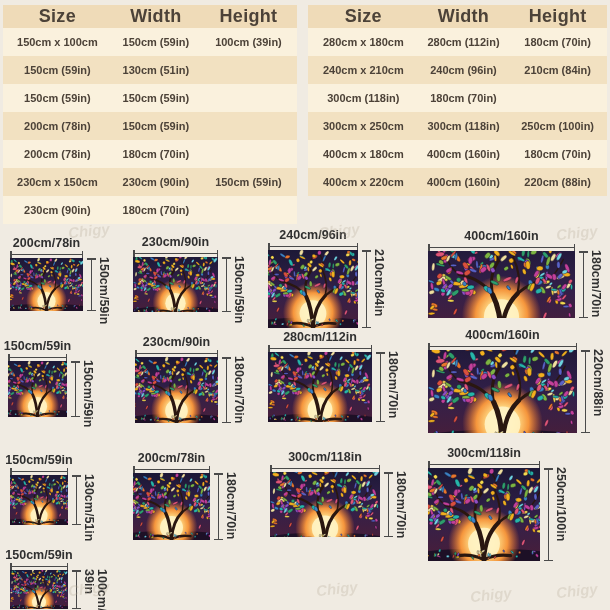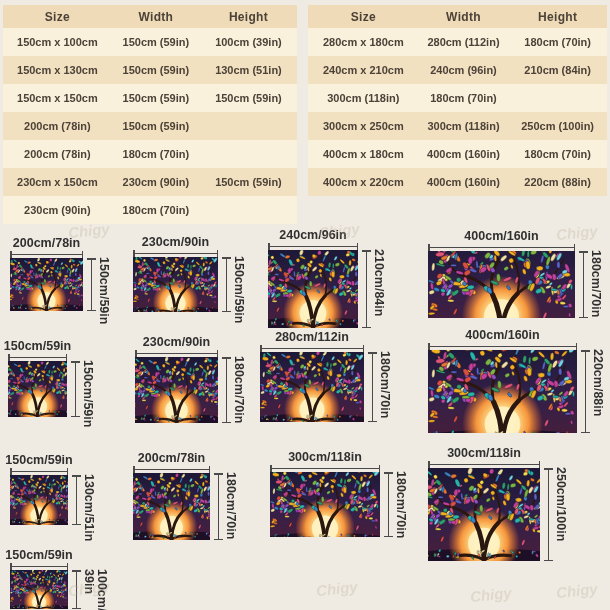--- a/index.html
+++ b/index.html
@@ -8,21 +8,21 @@
     background:var(--page-bg,#f0ebe2);
     font-family:"Liberation Sans",sans-serif;
   }
   
   .size-table{position:absolute}
   .thead,.trow{display:grid;grid-template-columns:37% 30% 33%;align-items:center;text-align:center}
   .thead{height:23px;background:var(--head-bg,#efdbb8)}
   .trow{height:28px}
   .trow.light{background:var(--row-light,#faf1dd)}
   .trow.dark{background:var(--row-dark,#f2e1c1)}
-  .th{font-size:12px;font-weight:700;letter-spacing:.3px;color:var(--tbl-text,#4a4034)}
+  .th{font-size:18px;font-weight:700;letter-spacing:.3px;color:var(--tbl-text,#4a4034)}
   .td{font-size:11px;font-weight:700;color:var(--tbl-text,#4e4438);white-space:nowrap}
   
   .thumb{position:absolute}
   .art{position:absolute;display:block;left:0;top:28px}
   .toplabel{
     position:absolute;top:7px;font-size:12.5px;font-weight:700;line-height:13px;
     color:var(--dim-text,#303030);white-space:nowrap;transform:translateX(-50%);
   }
   .sidelabel{
     position:absolute;top:27px;font-size:12.5px;font-weight:700;line-height:13px;
@@ -315,26 +315,24 @@
         <span class="th">Size</span>
         <span class="th">Width</span>
         <span class="th">Height</span>
       </div>
       <div class="trow light">
         <span class="td">150cm x 100cm</span>
         <span class="td">150cm (59in)</span>
         <span class="td">100cm (39in)</span>
       </div>
       <div class="trow dark">
-        <span class="td">150cm x 130cm</span>
         <span class="td">150cm (59in)</span>
         <span class="td">130cm (51in)</span>
       </div>
       <div class="trow light">
-        <span class="td">150cm x 150cm</span>
         <span class="td">150cm (59in)</span>
         <span class="td">150cm (59in)</span>
       </div>
       <div class="trow dark">
         <span class="td">200cm (78in)</span>
         <span class="td">150cm (59in)</span>
       </div>
       <div class="trow light">
         <span class="td">200cm (78in)</span>
         <span class="td">180cm (70in)</span>
@@ -446,21 +444,21 @@
         <div class="toplabel" style="left: 41.5px;">230cm/90in</div>
         <div class="hbr" style="width: 83px;"></div>
         <svg class="art" width="83" height="66" viewBox="0 0 200 140" preserveAspectRatio="xMidYMid slice">
           <use href="#treeArt"></use>
         </svg>
         <div class="vbr" style="left: 87px; height: 66px;">
           <div class="vline"></div>
         </div>
         <div class="sidelabel" style="left: 97px;">180cm/70in</div>
       </div>
-      <div class="thumb" style="left: 260px; top: 324px; width: 144px; height: 98px;">
+      <div class="thumb" style="left: 268px; top: 324px; width: 144px; height: 98px;">
         <div class="toplabel" style="left: 52px;">280cm/112in</div>
         <div class="hbr" style="width: 104px;"></div>
         <svg class="art" width="104" height="70" viewBox="0 0 200 140" preserveAspectRatio="xMidYMid slice">
           <use href="#treeArt"></use>
         </svg>
         <div class="vbr" style="left: 108px; height: 70px;">
           <div class="vline"></div>
         </div>
         <div class="sidelabel" style="left: 118px;">180cm/70in</div>
       </div>

